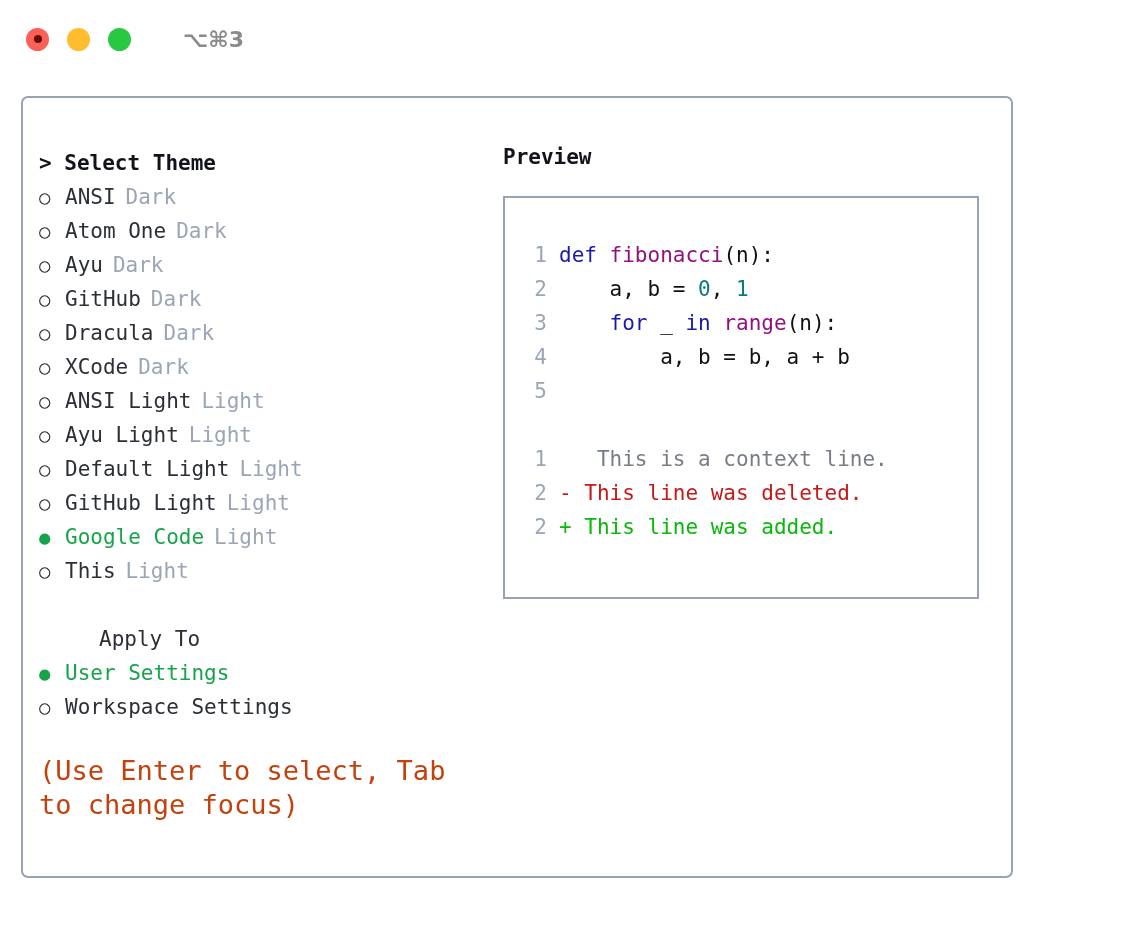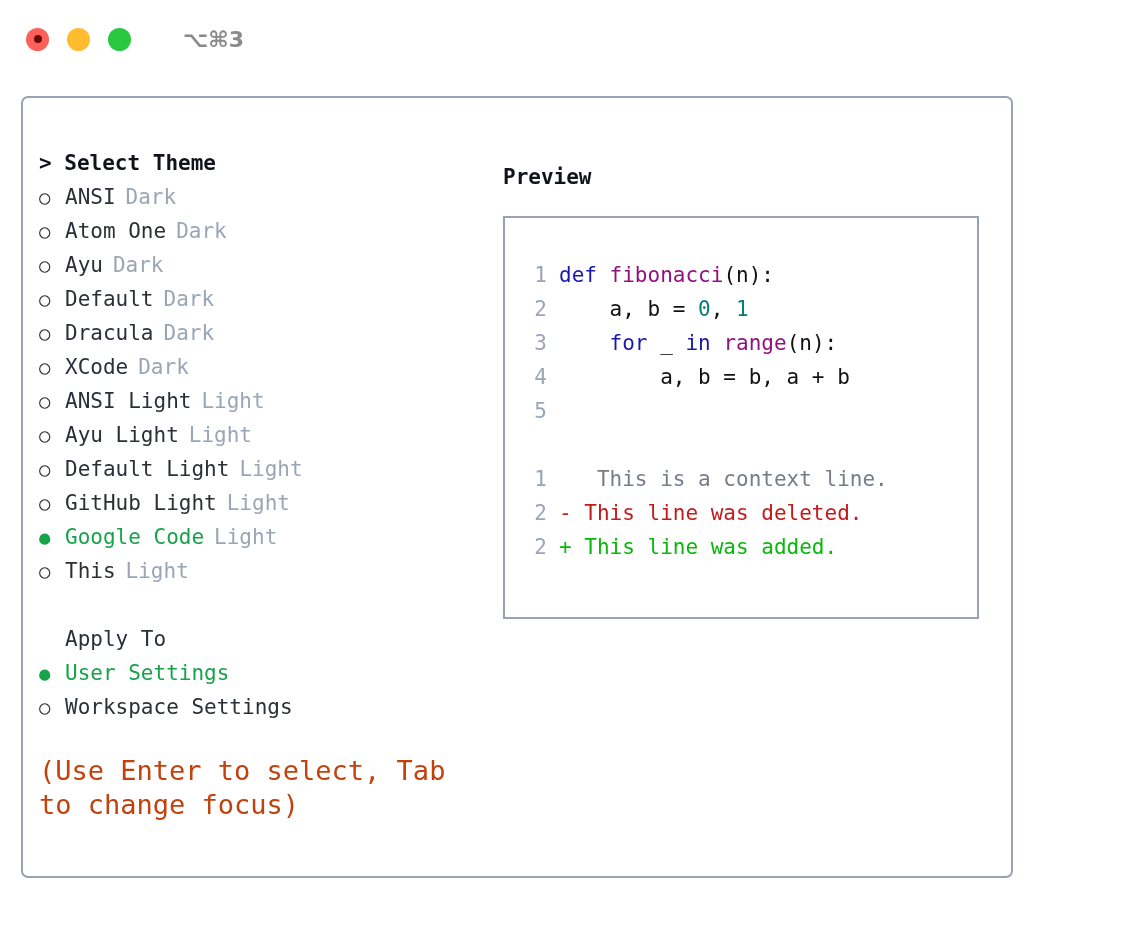--- a/index.html
+++ b/index.html
@@ -130,38 +130,39 @@
     padding-left: 10px;
   }
 
   .group-head {
     display: flex;
     align-items: center;
     font-size: 21px;
     line-height: 34px;
     white-space: pre;
     color: #2b2f36;
+    gap: 34px;
   }
   .group-head .marker { color: transparent; }
 
   .spacer-row { height: 34px; }
 
   .hint {
     margin-top: 30px;
     font-size: 27px;
     line-height: 34px;
     color: #c2410c;
     width: 410px;
   }
 
   
   .right-col {
     position: absolute;
     left: 480px;
-    top: 62px;
+    top: 42px;
     width: 490px;
   }
   .preview-title {
     font-size: 21px;
     font-weight: bold;
     color: #11131a;
     line-height: 34px;
   }
   .preview-box {
     margin-top: 22px;
@@ -216,21 +217,21 @@
     <div class="columns">
 
       <div class="left-col">
 
         <div class="section-title">&gt; Select Theme</div>
 
         <div id="theme-list">
             <div class="opt-row"><span class="marker">○</span><span class="opt-label">ANSI</span><span class="opt-badge">Dark</span></div>
             <div class="opt-row"><span class="marker">○</span><span class="opt-label">Atom One</span><span class="opt-badge">Dark</span></div>
             <div class="opt-row"><span class="marker">○</span><span class="opt-label">Ayu</span><span class="opt-badge">Dark</span></div>
-            <div class="opt-row"><span class="marker">○</span><span class="opt-label">Default</span><span class="opt-badge">Dark</span></div>
+            <div class="opt-row"><span class="marker">○</span><span class="opt-label">GitHub</span><span class="opt-badge">Dark</span></div>
             <div class="opt-row"><span class="marker">○</span><span class="opt-label">Dracula</span><span class="opt-badge">Dark</span></div>
             <div class="opt-row"><span class="marker">○</span><span class="opt-label">XCode</span><span class="opt-badge">Dark</span></div>
             <div class="opt-row"><span class="marker">○</span><span class="opt-label">ANSI Light</span><span class="opt-badge">Light</span></div>
             <div class="opt-row"><span class="marker">○</span><span class="opt-label">Ayu Light</span><span class="opt-badge">Light</span></div>
             <div class="opt-row"><span class="marker">○</span><span class="opt-label">Default Light</span><span class="opt-badge">Light</span></div>
             <div class="opt-row"><span class="marker">○</span><span class="opt-label">GitHub Light</span><span class="opt-badge">Light</span></div>
             <div class="opt-row selected"><span class="marker">●</span><span class="opt-label">Google Code</span><span class="opt-badge">Light</span></div>
             <div class="opt-row"><span class="marker">○</span><span class="opt-label">This</span><span class="opt-badge">Light</span></div>
           </div>
 

